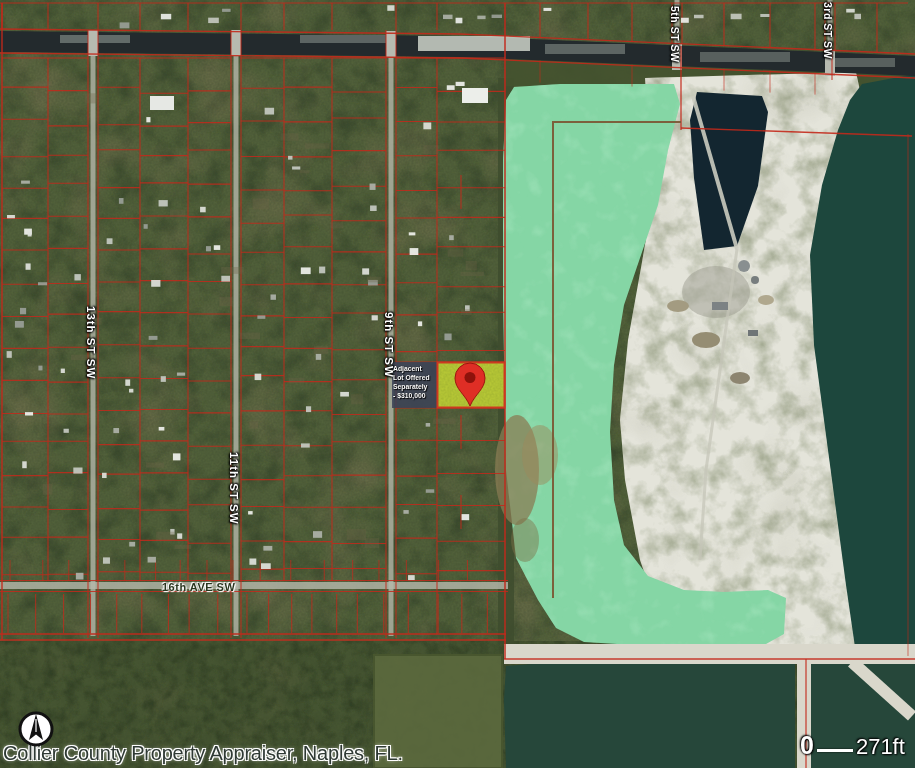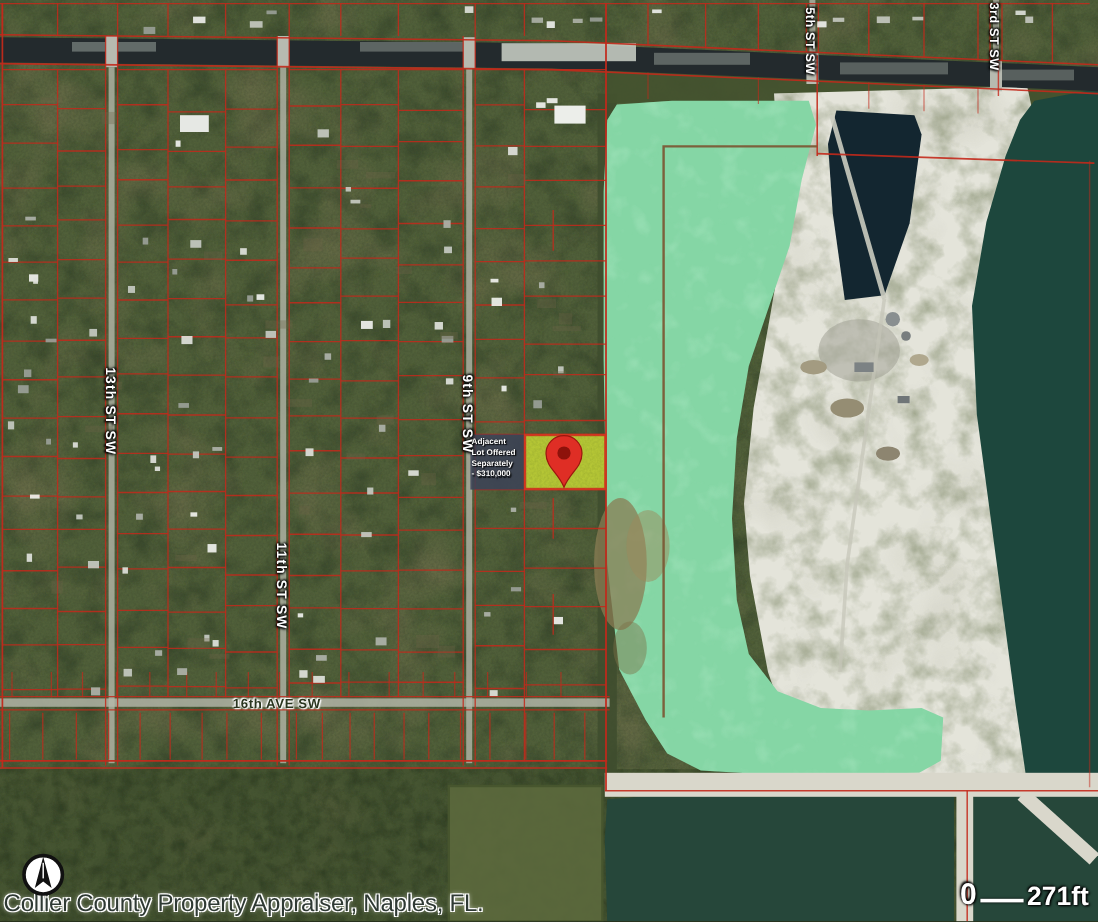--- a/index.html
+++ b/index.html
@@ -14,40 +14,39 @@
   .ovl{position:absolute;pointer-events:none;}
   .vlabel{
     position:absolute;writing-mode:vertical-rl;white-space:nowrap;
     color:#fff;font-weight:bold;font-size:11.5px;letter-spacing:1px;
     text-shadow:1px 1px 2px #000,-1px -1px 2px #000,0 0 2px #000,0 0 3px #000;
   }
   .vlabel.small{font-size:10.5px;letter-spacing:.5px;}
   .hlabel{
     position:absolute;white-space:nowrap;color:#2a361f;font-weight:bold;font-size:11px;letter-spacing:.5px;
     text-shadow:0 0 2px #fff,0 0 2px #fff,1px 1px 1px #fff,-1px -1px 1px #fff;
-    margin-left:32px;
   }
   .note{
     position:absolute;left:393px;top:365px;width:44px;
     color:#fff;font-weight:bold;font-size:6.8px;line-height:1.32;
     text-shadow:0 0 1px #000,1px 1px 1px #000;
   }
   .note span{display:block;}
   .attribution{
     position:absolute;left:3px;top:742px;
     color:#2f3a34;font-weight:normal;font-size:20px;letter-spacing:-.2px;
     text-shadow:-1px -1px 0 #fff,1px -1px 0 #fff,-1px 1px 0 #fff,1px 1px 0 #fff,0 0 4px #fff;
   }
   .scalebar{
     position:absolute;left:800px;top:733px;display:flex;align-items:flex-end;
     color:#fff;text-shadow:1px 1px 2px #000,-1px -1px 2px #000,0 0 2px #000;
   }
   .scalebar .s0{font-size:25px;font-weight:bold;line-height:1;}
   .scalebar .sline{display:inline-block;width:36px;height:3.5px;background:#fff;margin:0 3px 6px 3px;box-shadow:0 0 2px #000;}
-  .scalebar .s1{font-size:22px;font-weight:bold;line-height:1;}
+  .scalebar .s1{font-size:22px;font-weight:normal;line-height:1;}
   .compass{position:absolute;left:16px;top:709px;}
 </style>
 </head>
 <body>
 
 <div class="viewport">
 
 <svg id="map" width="915" height="768" viewBox="0 0 915 768">
   <defs>
     <filter id="f-blotch-dark" x="0%" y="0%" width="100%" height="100%">

